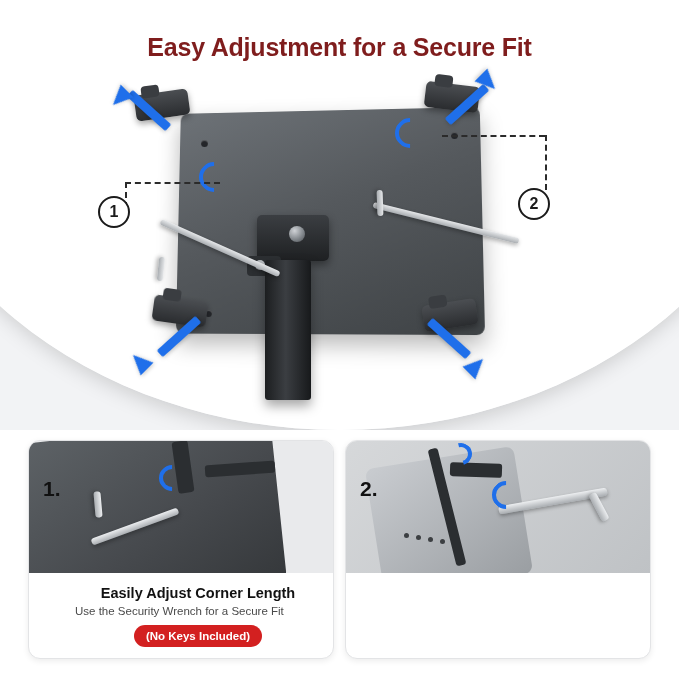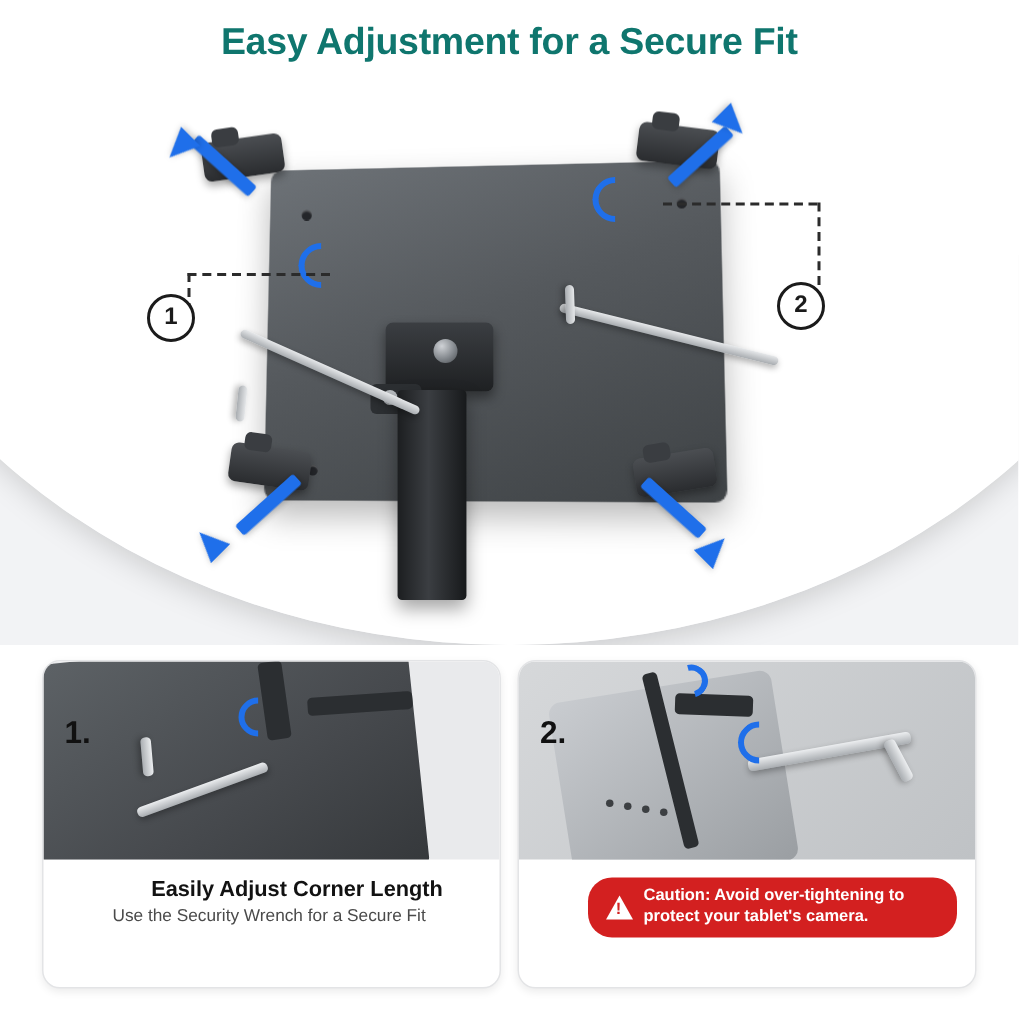--- a/index.html
+++ b/index.html
@@ -35,25 +35,25 @@
   .hero-curve-shadow {
     position: absolute;
     left: -120px; top: -330px;
     width: 920px; height: 760px;
     border-radius: 50%;
     box-shadow: 0 14px 22px -10px rgba(0,0,0,0.18);
     background: transparent;
   }
   .hero-title {
     position: absolute;
-    top: 14px; left: 0; width: 679px;
+    top: 33px; left: 0; width: 679px;
     text-align: center;
     font-size: 25px;
     font-weight: bold;
-    color: #0f766e;
+    color: #7f1d1d;
     letter-spacing: -0.2px;
   }
 
   
   .product {
     position: absolute;
     left: 105px; top: 70px;
     width: 470px; height: 340px;
   }
   
@@ -405,40 +405,39 @@
         <div class="cp-bar" style="left:146px; top:0px; width:16px; height:52px; transform:rotate(-8deg);"></div>
         <div class="cp-bar" style="left:176px; top:22px; width:70px; height:12px; transform:rotate(-4deg);"></div>
         <div class="cp-wrench" style="left:60px; top:82px; width:92px; height:7px; transform:rotate(-20deg);"></div>
         <div class="cp-wrench" style="left:56px; top:60px; width:26px; height:7px; transform:rotate(85deg);"></div>
         <div class="curve-arrow" style="left:130px; top:24px; width:26px; height:26px;"></div>
       </div>
       <div class="card-num">1.</div>
       <div class="card-body">
         <div class="card-title">Easily Adjust Corner Length</div>
         <div class="card-sub">Use the Security Wrench for a Secure Fit</div>
+        <div class="pill-wrap">
+          <span class="pill">(No Keys Included)</span>
+        </div>
       </div>
     </div>
 
     <div class="card right">
       <div class="card-photo dark">
         <div class="cp-tablet2"></div>
         <div class="cp-speaker" style="left:58px; top:92px;"></div>
         <div class="cp-speaker" style="left:70px; top:94px;"></div>
         <div class="cp-speaker" style="left:82px; top:96px;"></div>
         <div class="cp-speaker" style="left:94px; top:98px;"></div>
         <div class="cp-bar" style="left:96px; top:6px; width:10px; height:120px; transform:rotate(-14deg);"></div>
         <div class="cp-bar" style="left:104px; top:22px; width:52px; height:14px; transform:rotate(2deg);"></div>
         <div class="cp-wrench" style="left:152px; top:56px; width:110px; height:8px; transform:rotate(-10deg);"></div>
         <div class="cp-wrench" style="left:238px; top:62px; width:30px; height:8px; transform:rotate(62deg);"></div>
         <div class="curve-arrow" style="left:146px; top:40px; width:28px; height:28px;"></div>
         <div class="curve-arrow" style="left:104px; top:2px; width:22px; height:22px; transform:rotate(120deg);"></div>
       </div>
       <div class="card-num">2.</div>
       <div class="card-body">
-        <div class="caution">
-          <span class="warn-tri"></span>
-          <span class="caution-text">Caution: Avoid over-tightening to protect your tablet's camera.</span>
-        </div>
       </div>
     </div>
 
   </div>
 </div>
 
 </body></html>

